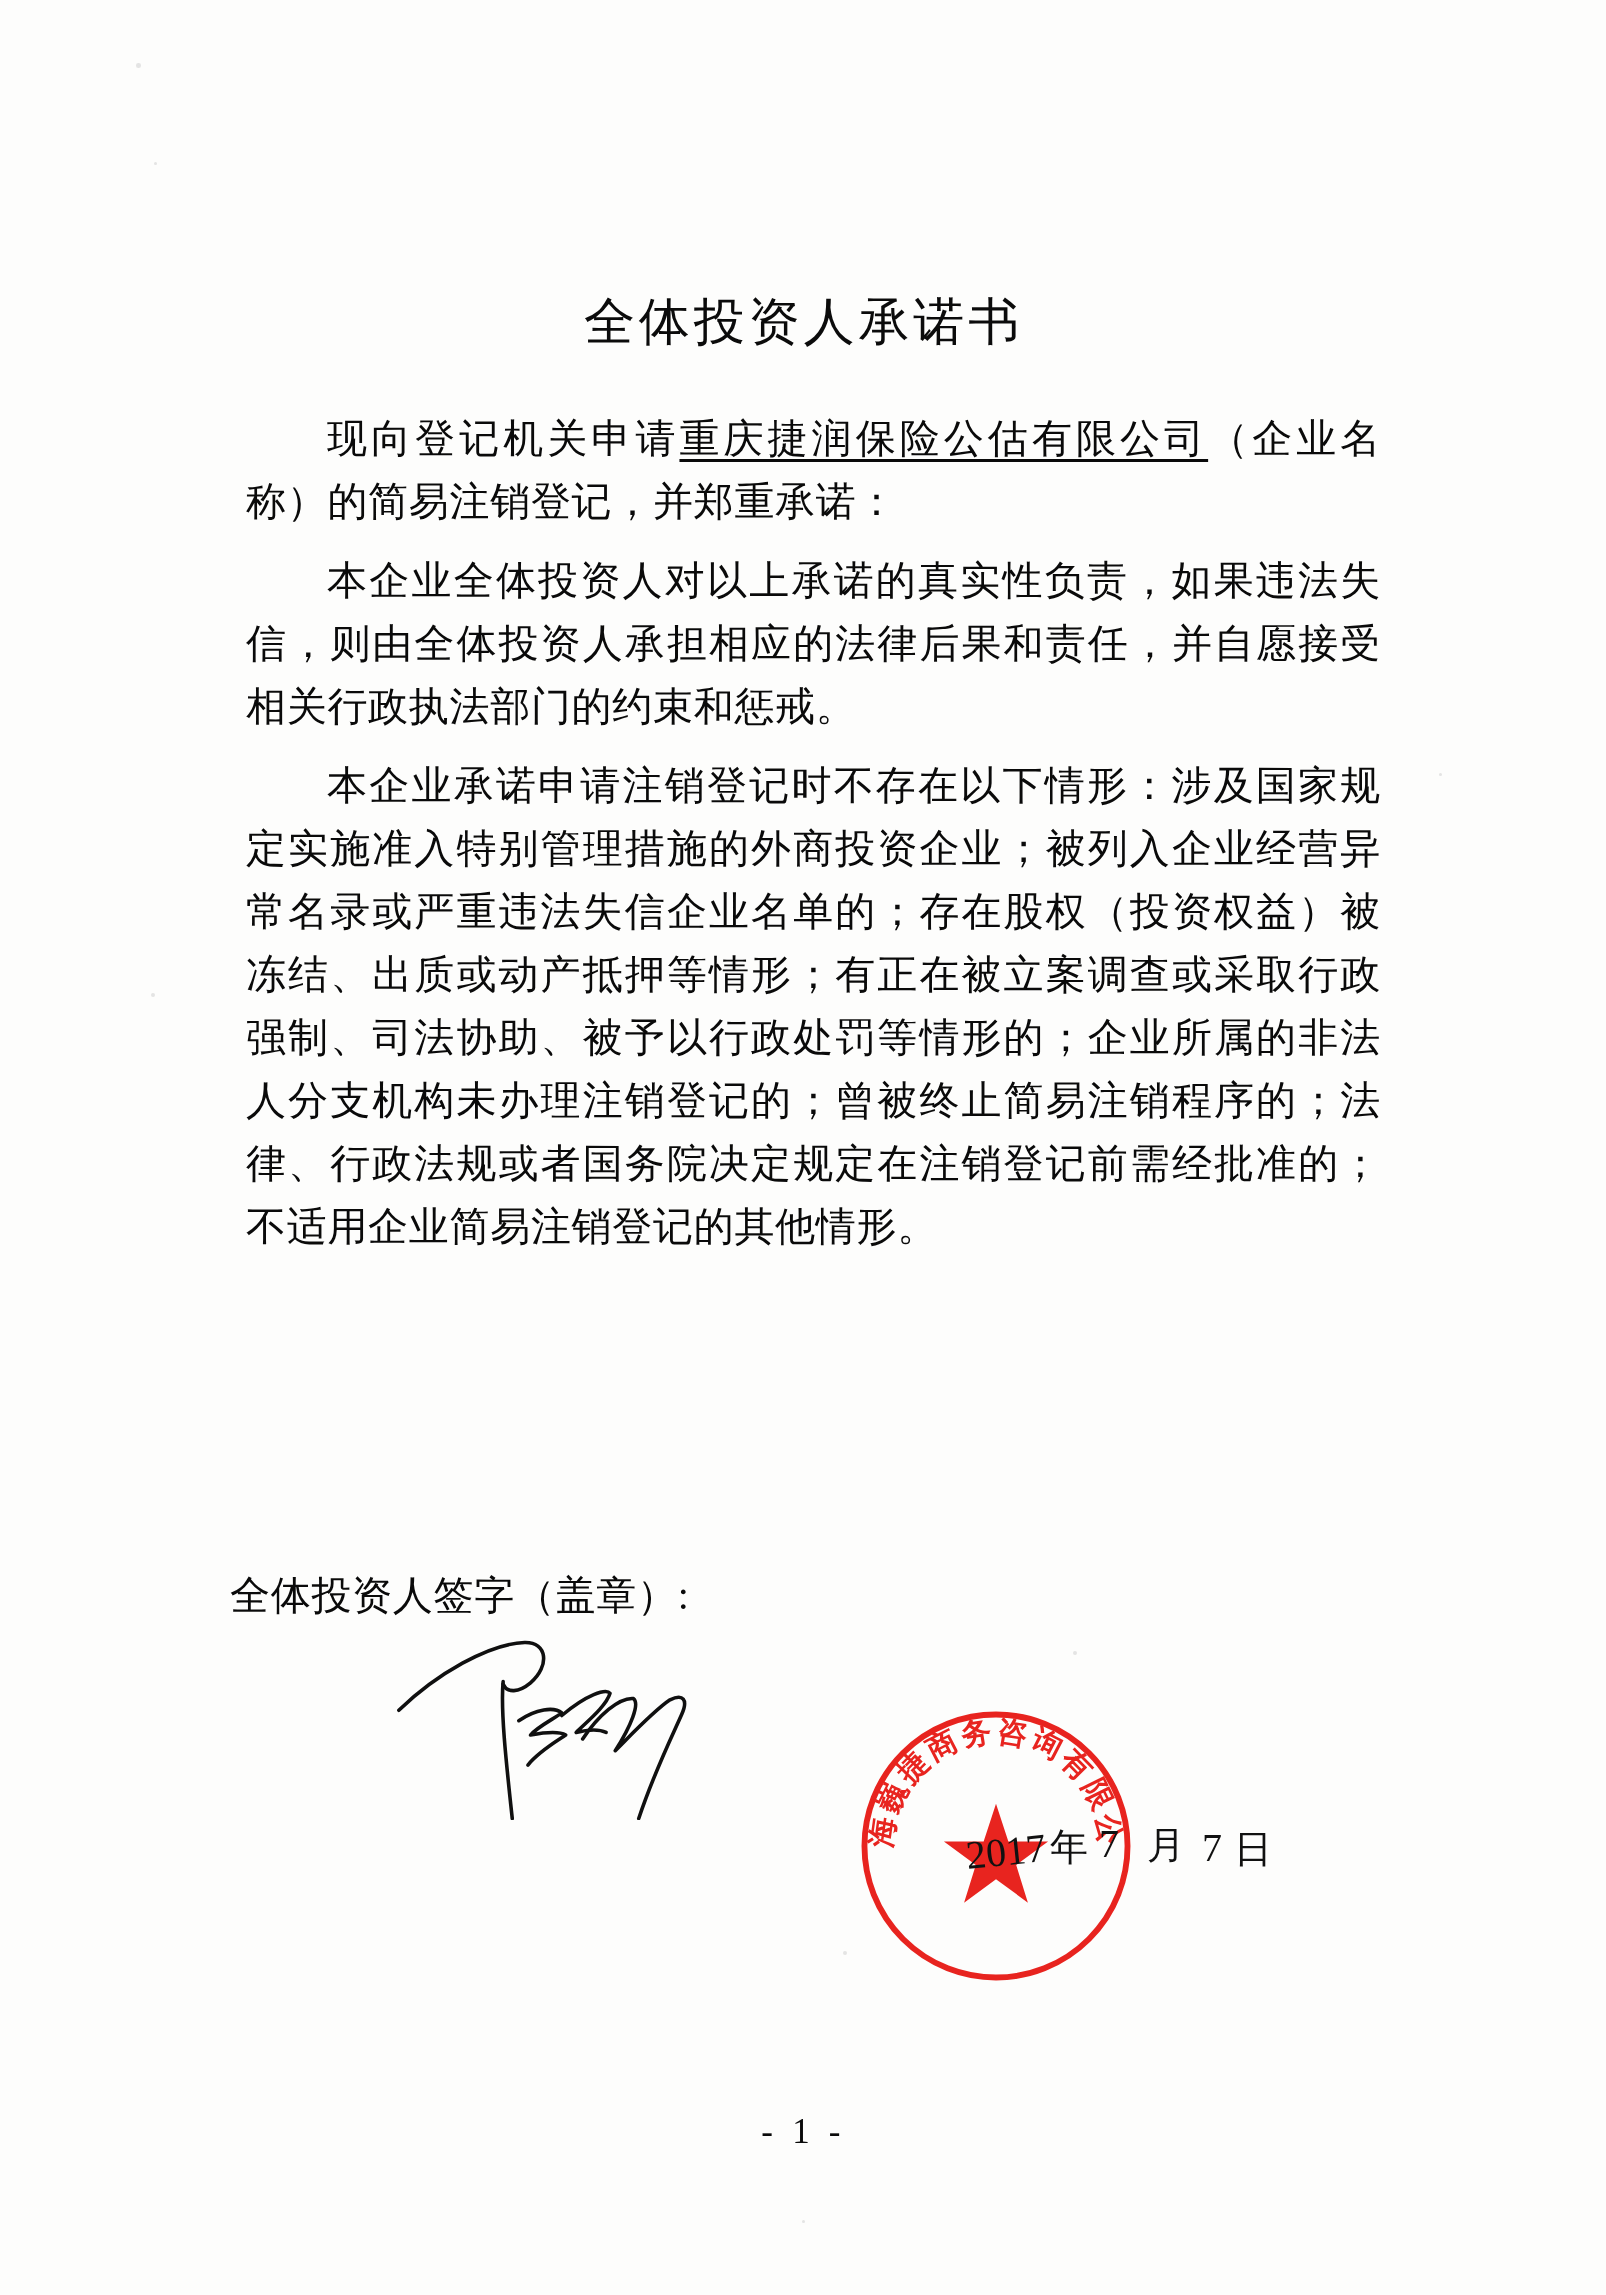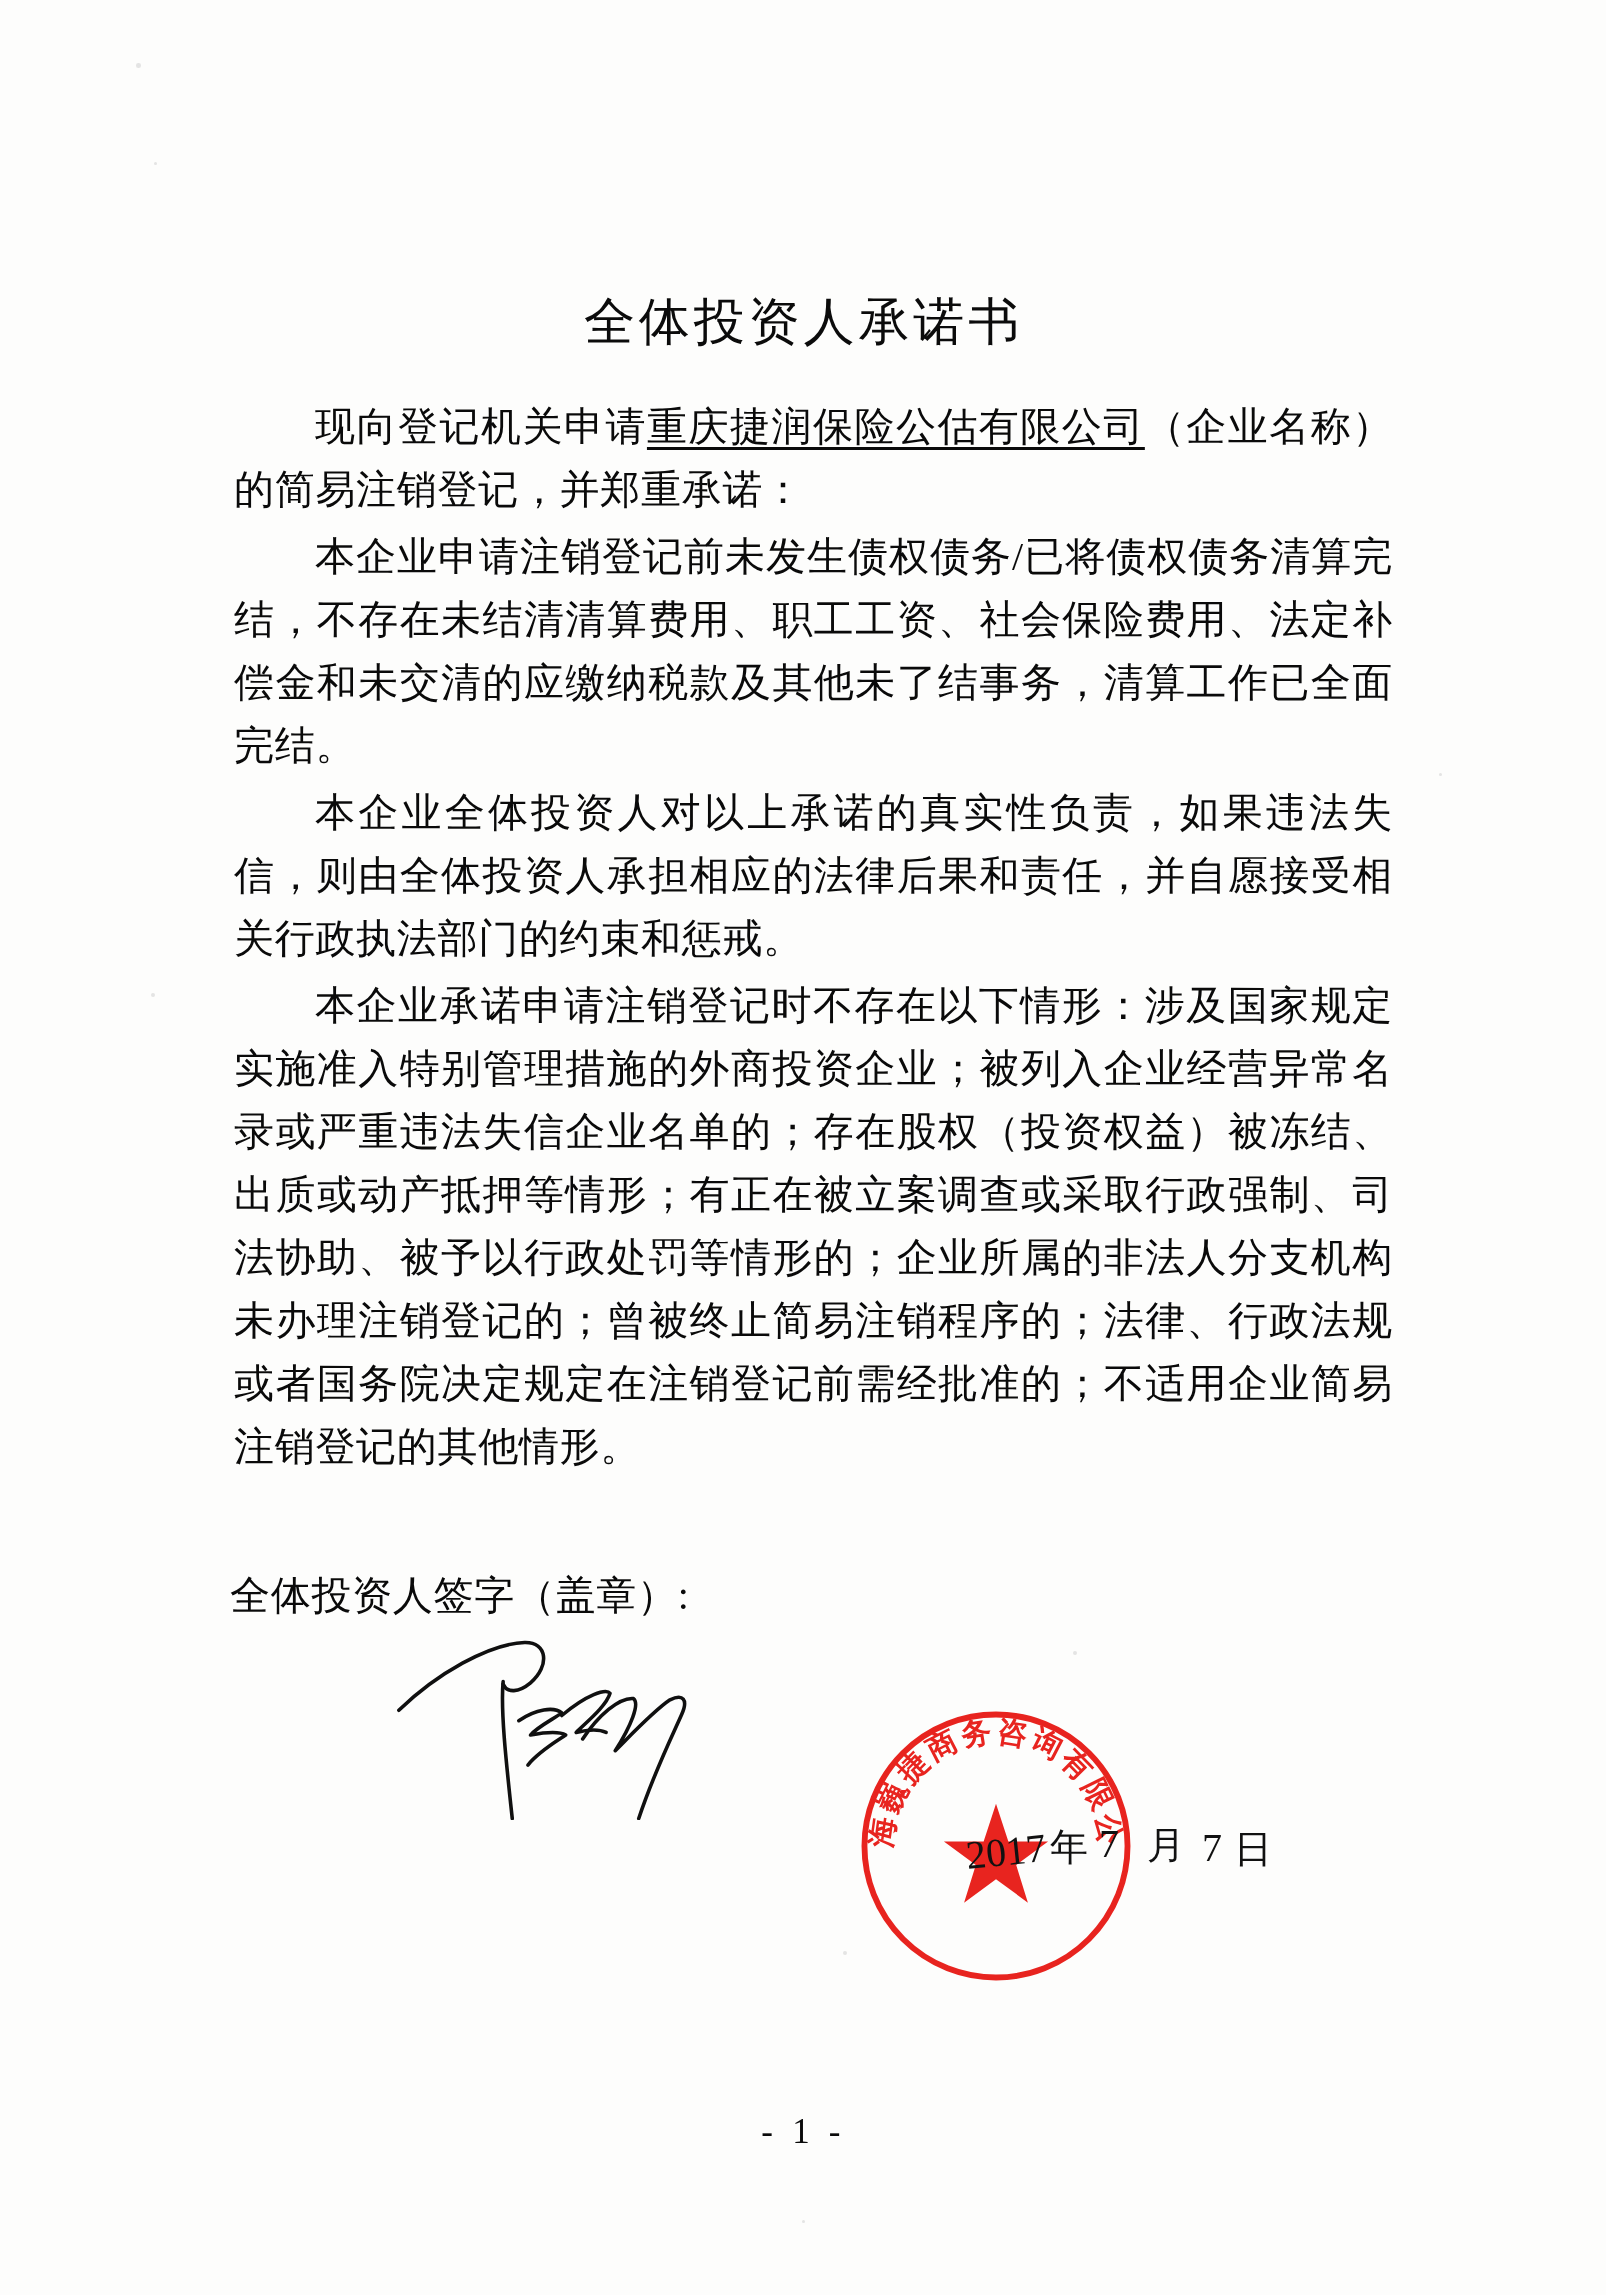--- a/index.html
+++ b/index.html
@@ -44,21 +44,21 @@
   }
 
   .body-block {
     position: absolute;
     left: 230px;
     top: 391px;
     width: 1167px;
   }
 
   .para {
-    margin: 4px;
+    margin: 16px;
     font-size: 40px;
     line-height: 63px;
     color: #0a0a0a;
     letter-spacing: 0.7px;
     text-align: justify;
     text-justify: inter-character;
     font-family: "Liberation Serif", "DejaVu Serif", serif;
   }
   .para + .para { margin-top: 0; }
 
@@ -148,21 +148,20 @@
   <div class="speck" style="left:802px;top:2220px;width:3.3px;height:3.3px;"></div>
   <div class="speck" style="left:1073px;top:1651px;width:3.9px;height:3.9px;"></div>
   <div class="speck" style="left:843px;top:1951px;width:3.9px;height:3.9px;"></div>
 
   <h1 class="doc-title">全体投资人承诺书</h1>
 
   <div class="body-block">
 
     <p class="para indent"><span>现向登记机关申请</span><span class="u-name">重庆捷润保险公估有限公司</span><span>（企业名称）的简易注销登记，并郑重承诺：</span></p>
 
-    <p class="para indent">本企业申请注销登记前未发生债权债务/已将债权债务清算完结，不存在未结清清算费用、职工工资、社会保险费用、法定补偿金和未交清的应缴纳税款及其他未了结事务，清算工作已全面完结。</p>
 
     <p class="para indent">本企业全体投资人对以上承诺的真实性负责，如果违法失信，则由全体投资人承担相应的法律后果和责任，并自愿接受相关行政执法部门的约束和惩戒。</p>
 
     <p class="para indent">本企业承诺申请注销登记时不存在以下情形：涉及国家规定实施准入特别管理措施的外商投资企业；被列入企业经营异常名录或严重违法失信企业名单的；存在股权（投资权益）被冻结、出质或动产抵押等情形；有正在被立案调查或采取行政强制、司法协助、被予以行政处罚等情形的；企业所属的非法人分支机构未办理注销登记的；曾被终止简易注销程序的；法律、行政法规或者国务院决定规定在注销登记前需经批准的；不适用企业简易注销登记的其他情形。</p>
   </div>
 
   <div class="sign-label">全体投资人签字（盖章）:</div>
 
   <div class="signature">
     <svg viewBox="0 0 520 320" width="339" height="209" aria-hidden="true">

